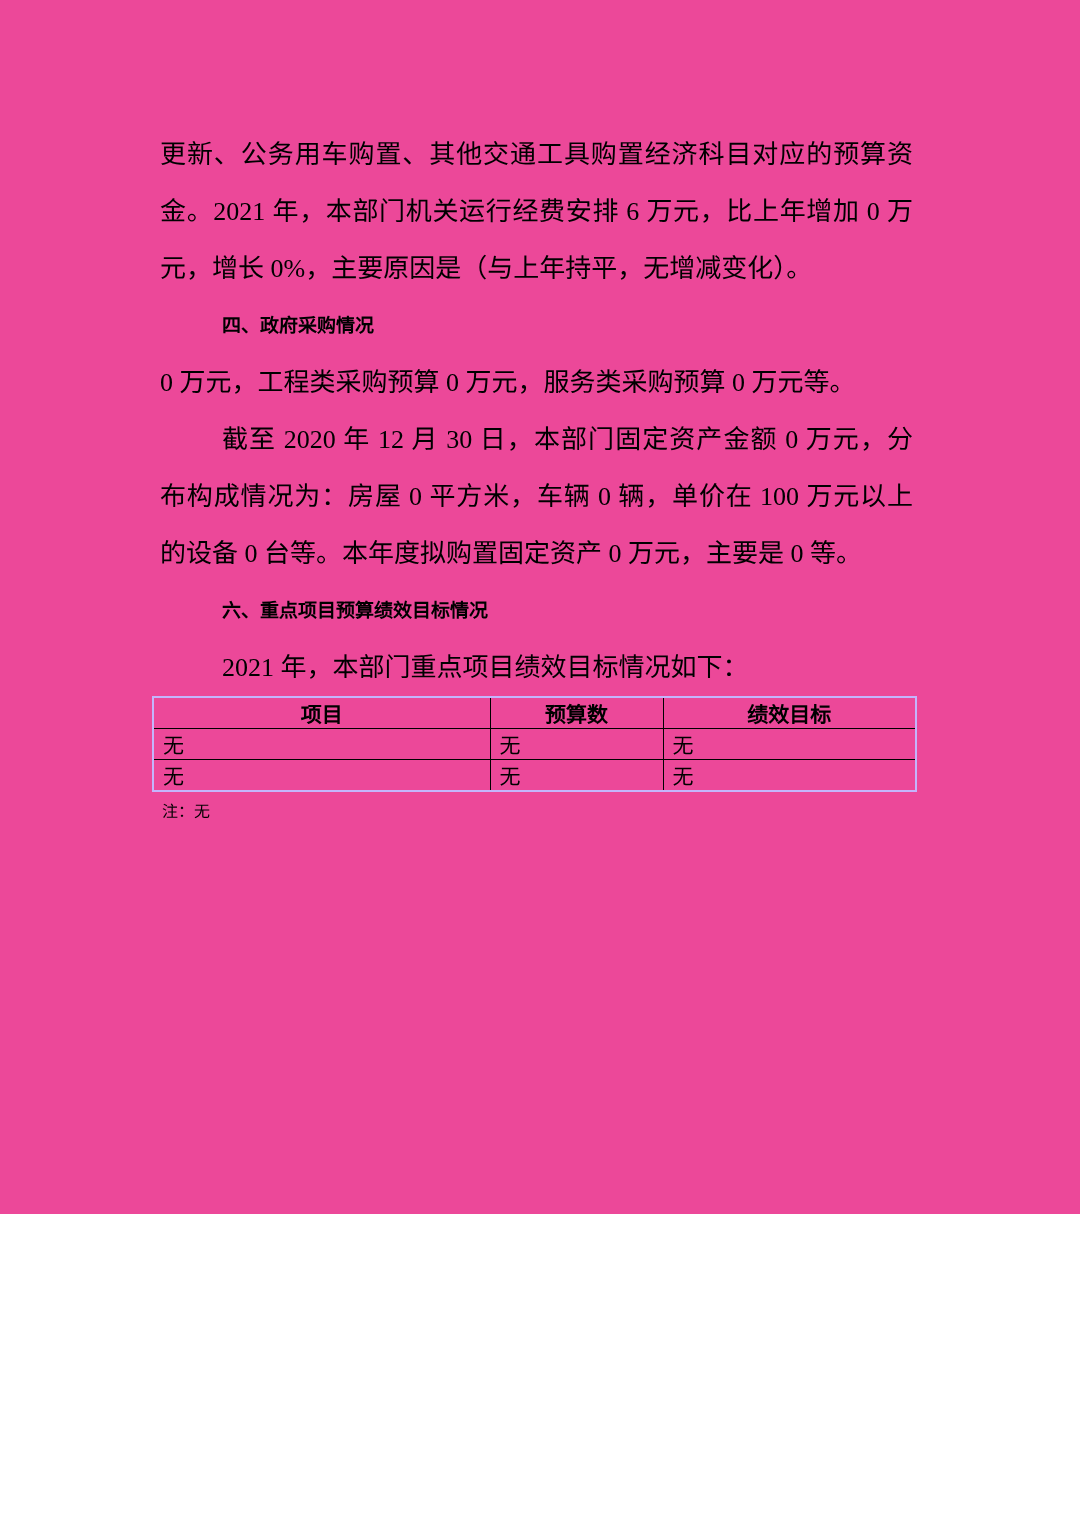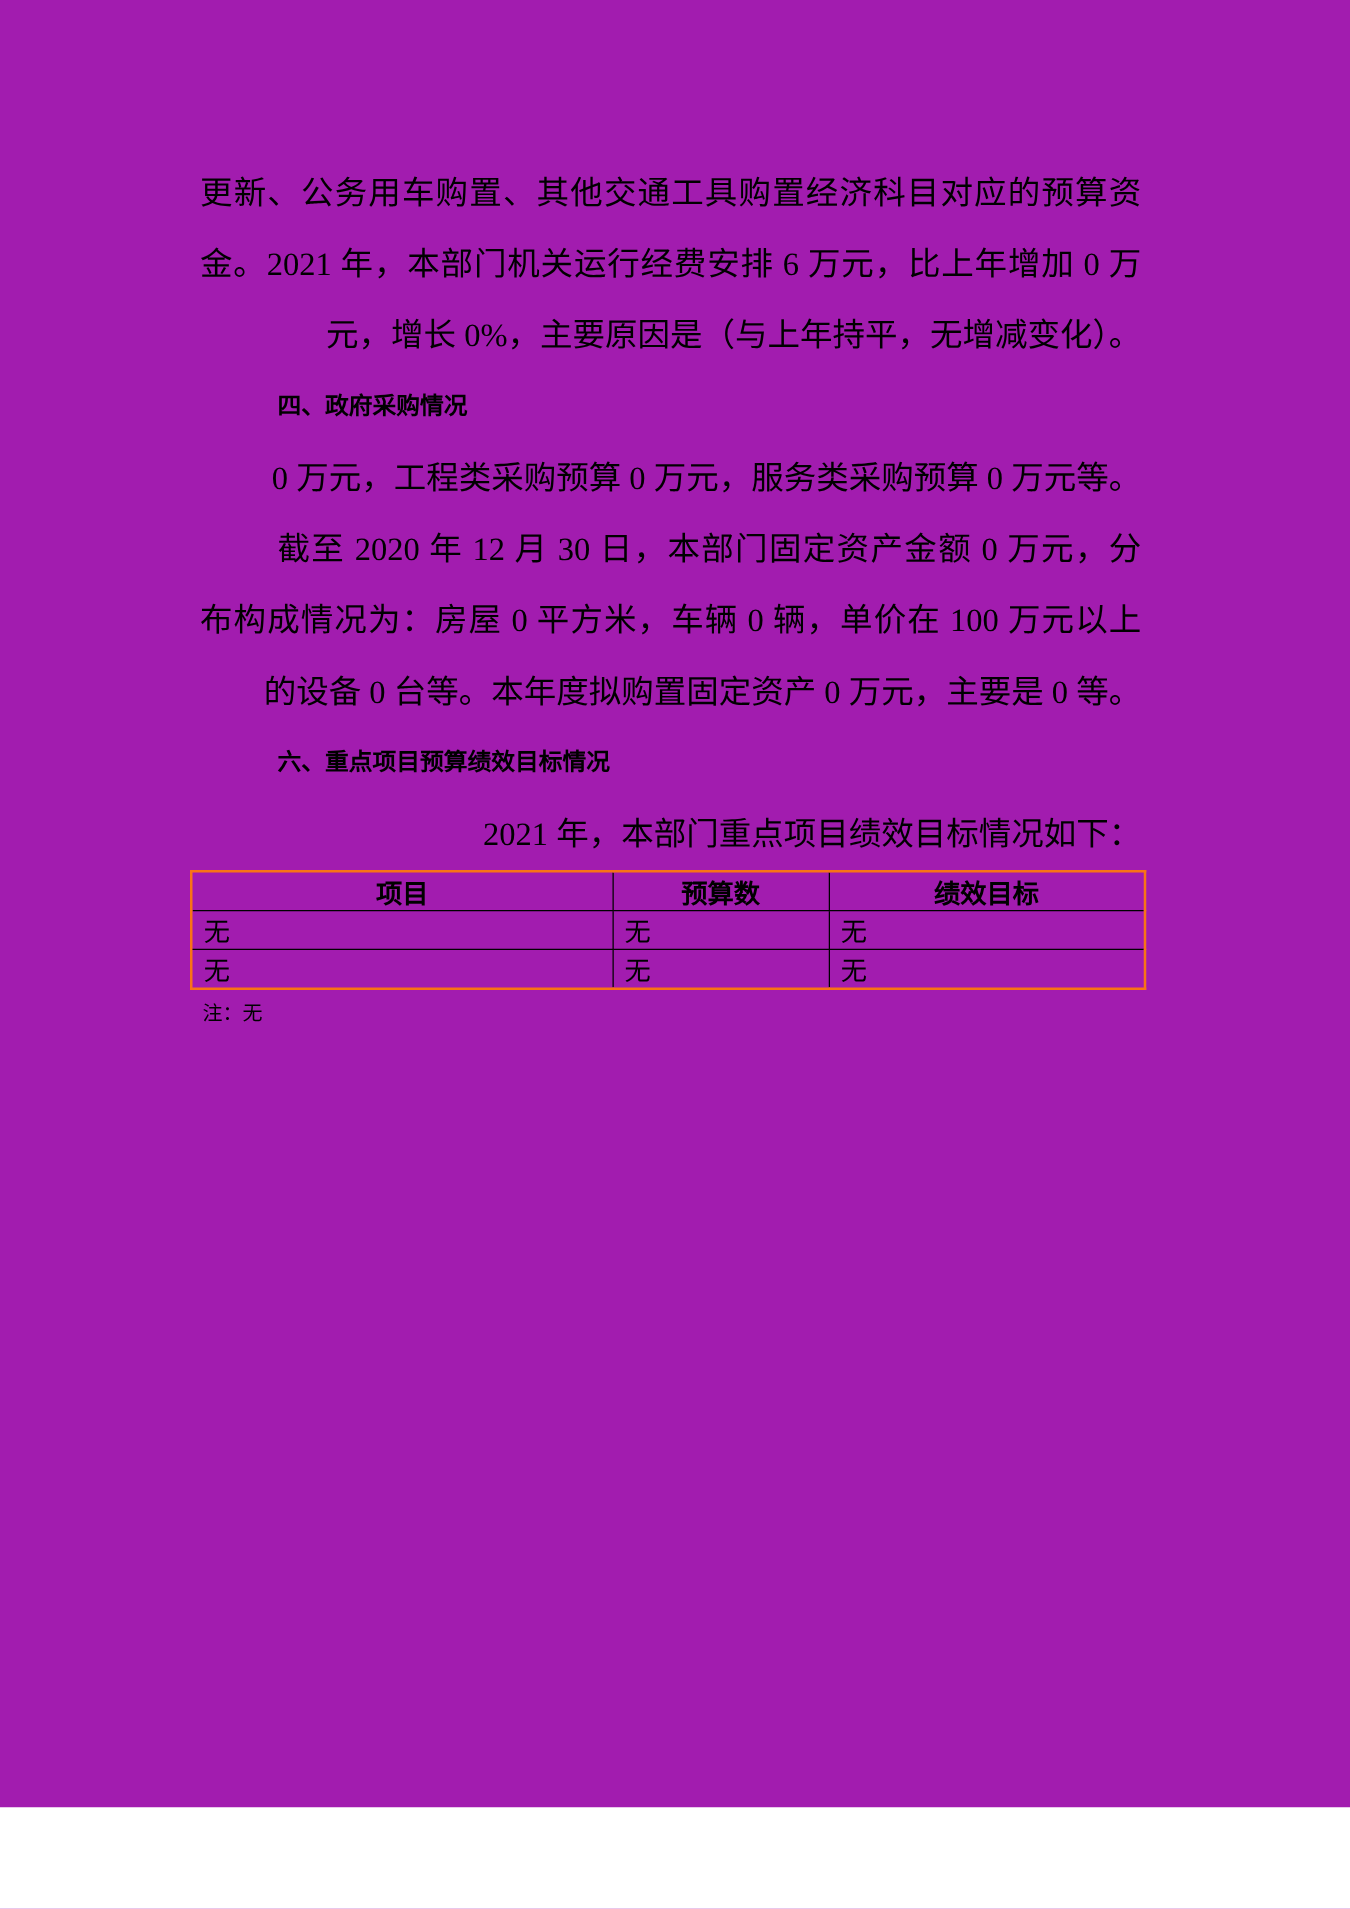--- a/index.html
+++ b/index.html
@@ -3,41 +3,40 @@
 <meta charset="utf-8">
 <style>
   html, body {
     margin: 0;
     padding: 0;
     background: #ffffff;
   }
   .page {
     position: relative;
     width: 1080px;
-    height: 1446px;
-    background: #a21caf;
+    height: 1214px;
+    background: #ec4899;
     overflow: hidden;
     color: #000000;
     text-decoration: underline;
   }
   .content {
     position: absolute;
     left: 160px;
     top: 126px;
     width: 753px;
   }
   .line {
     font-family: "Liberation Serif", "DejaVu Serif", serif;
     font-size: 26px;
     line-height: 57px;
     height: 57px;
     color: #000000;
     white-space: normal;
     overflow: visible;
-    text-align: right;
   }
   .line.justify {
     text-align: justify;
     text-align-last: justify;
   }
   .line.indent {
     text-indent: 62px;
   }
   .heading {
     font-family: "Liberation Sans", "DejaVu Sans", sans-serif;
@@ -46,21 +45,21 @@
     line-height: 57px;
     height: 57px;
     padding-left: 62px;
     color: #000000;
   }
   .kp-table {
     border-collapse: collapse;
     table-layout: fixed;
     width: 763px;
     margin-left: -8px;
-    border: 2px solid #f97316;
+    border: 2px solid #c4b5fd;
   }
   .kp-table th, .kp-table td {
     border: 1px solid #000000;
     padding: 0;
     overflow: hidden;
   }
   .kp-table th {
     font-family: "Liberation Sans", "DejaVu Sans", sans-serif;
     font-weight: bold;
     font-size: 21px;

